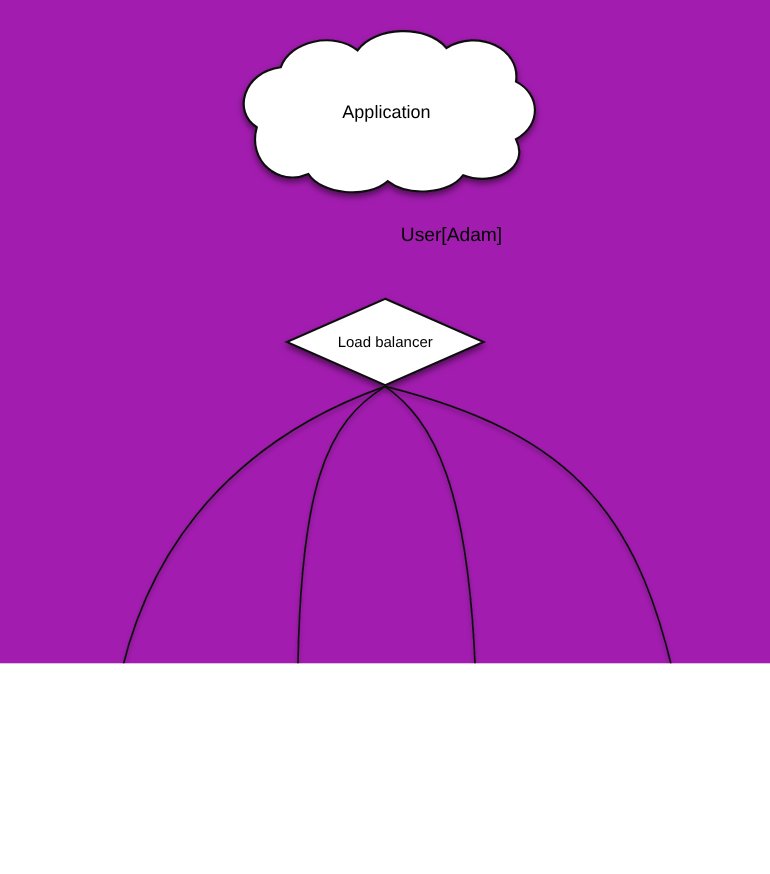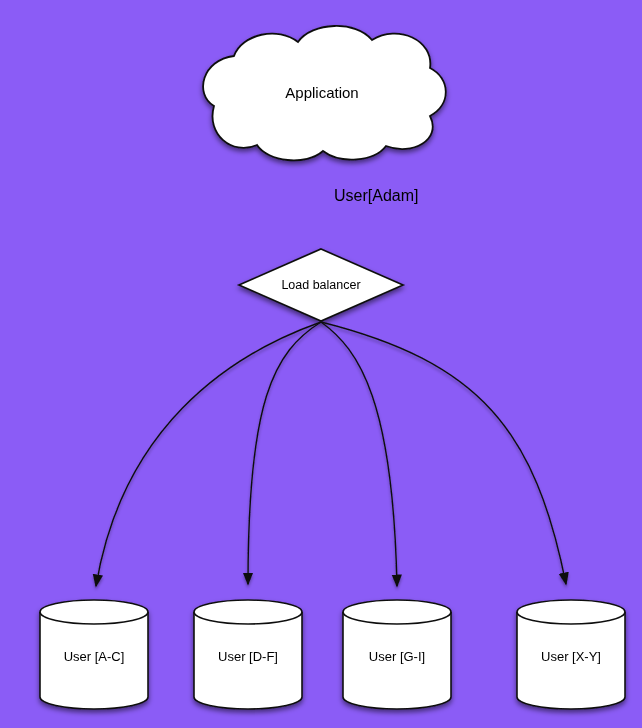--- a/index.html
+++ b/index.html
@@ -4,22 +4,22 @@
 <style>
   html, body {
     margin: 0;
     padding: 0;
     background: #ffffff;
     font-family: "Liberation Sans", sans-serif;
   }
   .canvas {
     position: relative;
     width: 642px;
-    height: 728px;
-    background: #8b5cf6;
+    height: 553px;
+    background: #a21caf;
     overflow: hidden;
   }
   svg text {
     fill: #000000;
     font-family: "Liberation Sans", sans-serif;
   }
   .node-label   { font-size: 15px; }
   .edge-label   { font-size: 16px; }
   .diamond-label{ font-size: 12.5px; }
   .cyl-label    { font-size: 13px; }

